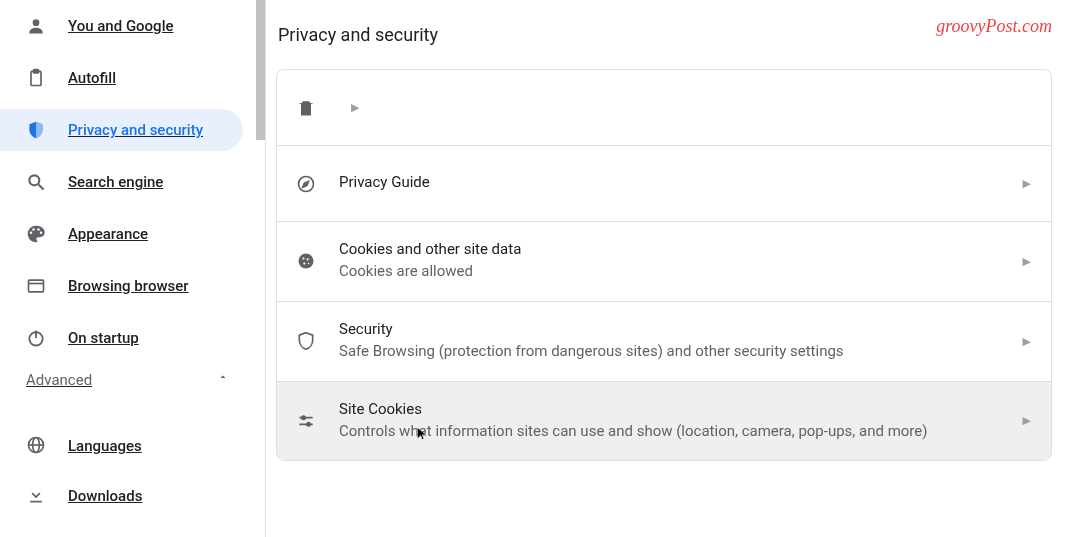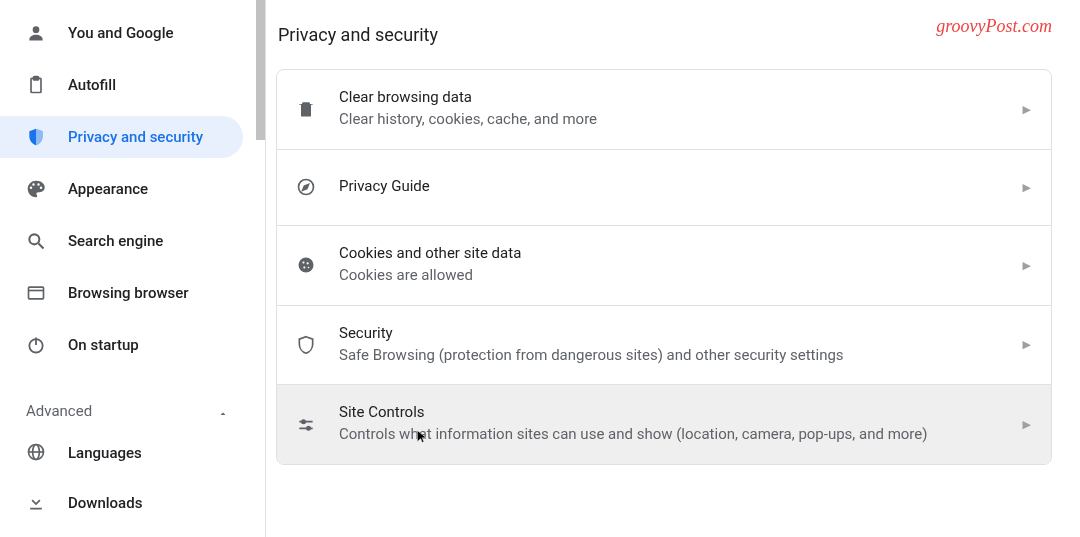--- a/index.html
+++ b/index.html
@@ -10,23 +10,24 @@
       background: #fff;
       width: 1080px;
       height: 537px;
       overflow: hidden;
       display: flex;
     }
     .sidebar {
       width: 266px;
       height: 100%;
       border-right: 1px solid #e0e0e0;
-      padding-top: 12px;
+      padding-top: 5px;
       position: relative;
       overflow-y: auto;
+      text-decoration: underline;
     }
     .sidebar-track {
       position: absolute;
       right: 0;
       top: 0;
       width: 9px;
       height: 100%;
       background: #fff;
     }
     .sidebar-thumb {
@@ -62,21 +63,21 @@
       color: #202124;
       font-weight: 500;
     }
     .nav-item.active {
       background: #e8f0fe;
     }
     .nav-item.active .icon { color: #1a73e8; }
     .nav-item.active .label { color: #1a73e8; font-weight: 500; }
     .section-header {
       display: flex;
-      align-items: flex-end;
+      align-items: flex-start;
       justify-content: space-between;
       height: 42px;
       padding-left: 26px;
       padding-right: 36px;
       margin-top: 12px;
       cursor: pointer;
       gap: 20px;
     }
     .section-header .label {
       font-size: 15px;
@@ -206,35 +207,35 @@
       <svg width="20" height="20" viewBox="0 0 24 24">
           <path fill="#1a73e8" d="M12 2l8 3v6c0 5-3.5 9.5-8 11-4.5-1.5-8-6-8-11V5l8-3z"></path>
           <path fill="#fff" d="M12 2l8 3v6c0 5-3.5 9.5-8 11V2z" opacity="0.5"></path>
         </svg>
     </span>
     <span class="label">Privacy and security</span>
   </div>
 
   <div class="nav-item">
     <span class="icon">
-      <svg width="20" height="20" viewBox="0 0 24 24" fill="currentColor">
-          <path d="M12 2a10 10 0 100 20c1 0 1.5-.8 1.5-1.5 0-.5-.2-.9-.5-1.2-.3-.3-.5-.7-.5-1.3 0-1 .8-2 2-2h2a6 6 0 006-6c0-4.5-4.5-8-10-8zM6 12a1.5 1.5 0 110-3 1.5 1.5 0 010 3zm3-4a1.5 1.5 0 110-3 1.5 1.5 0 010 3zm6 0a1.5 1.5 0 110-3 1.5 1.5 0 010 3zm3 4a1.5 1.5 0 110-3 1.5 1.5 0 010 3z"></path>
-        </svg>
-    </span>
-    <span class="label">Appearance</span>
-  </div>
-
-  <div class="nav-item">
-    <span class="icon">
       <svg width="20" height="20" viewBox="0 0 24 24" fill="none" stroke="currentColor" stroke-width="2.5">
           <circle cx="10" cy="10" r="6"></circle>
           <line x1="15" y1="15" x2="21" y2="21"></line>
         </svg>
     </span>
     <span class="label">Search engine</span>
+  </div>
+
+  <div class="nav-item">
+    <span class="icon">
+      <svg width="20" height="20" viewBox="0 0 24 24" fill="currentColor">
+          <path d="M12 2a10 10 0 100 20c1 0 1.5-.8 1.5-1.5 0-.5-.2-.9-.5-1.2-.3-.3-.5-.7-.5-1.3 0-1 .8-2 2-2h2a6 6 0 006-6c0-4.5-4.5-8-10-8zM6 12a1.5 1.5 0 110-3 1.5 1.5 0 010 3zm3-4a1.5 1.5 0 110-3 1.5 1.5 0 010 3zm6 0a1.5 1.5 0 110-3 1.5 1.5 0 010 3zm3 4a1.5 1.5 0 110-3 1.5 1.5 0 010 3z"></path>
+        </svg>
+    </span>
+    <span class="label">Appearance</span>
   </div>
 
   <div class="nav-item">
     <span class="icon">
       <svg width="20" height="20" viewBox="0 0 24 24" fill="none" stroke="currentColor" stroke-width="2">
           <rect x="3" y="5" width="18" height="14" rx="1"></rect>
           <line x1="3" y1="9" x2="21" y2="9"></line>
         </svg>
     </span>
     <span class="label">Browsing browser</span>
@@ -288,24 +289,20 @@
   <h1 class="page-title">Privacy and security</h1>
 
   <div class="card">
 
     <div class="row">
       <span class="icon">
         <svg width="20" height="20" viewBox="0 0 24 24" fill="currentColor">
             <path d="M6 7h12v13a1 1 0 01-1 1H7a1 1 0 01-1-1V7zm2-3h8l1 2H7l1-2zM4 6h16v1H4z"></path>
           </svg>
       </span>
-      <div class="text">
-        <div class="title">Clear browsing data</div>
-        <div class="desc">Clear history, cookies, cache, and more</div>
-      </div>
       <span class="arrow">▶</span>
     </div>
 
     <div class="row">
       <span class="icon">
         <svg width="20" height="20" viewBox="0 0 24 24" fill="none" stroke="currentColor" stroke-width="2">
             <circle cx="12" cy="12" r="9"></circle>
             <path d="M15 9l-2 5-5 2 2-5 5-2z" fill="currentColor"></path>
           </svg>
       </span>
@@ -348,21 +345,21 @@
     <div class="row hovered" style="position:relative">
       <span class="icon">
         <svg width="20" height="20" viewBox="0 0 24 24" fill="none" stroke="currentColor" stroke-width="2">
             <line x1="4" y1="8" x2="20" y2="8"></line>
             <circle cx="9" cy="8" r="2" fill="currentColor"></circle>
             <line x1="4" y1="16" x2="20" y2="16"></line>
             <circle cx="15" cy="16" r="2" fill="currentColor"></circle>
           </svg>
       </span>
       <div class="text">
-        <div class="title">Site Controls</div>
+        <div class="title">Site Cookies</div>
         <div class="desc">Controls what information sites can use and show (location, camera, pop-ups, and more)</div>
       </div>
       <span class="arrow">▶</span>
       <svg class="cursor" style="left:138px; top:44px" viewBox="0 0 20 20">
           <path d="M3 2l0 14 4-4 2 5 2-1-2-5 5 0z" fill="#000" stroke="#fff" stroke-width="0.6"></path>
         </svg>
     </div>
 
   </div>
 </div>

